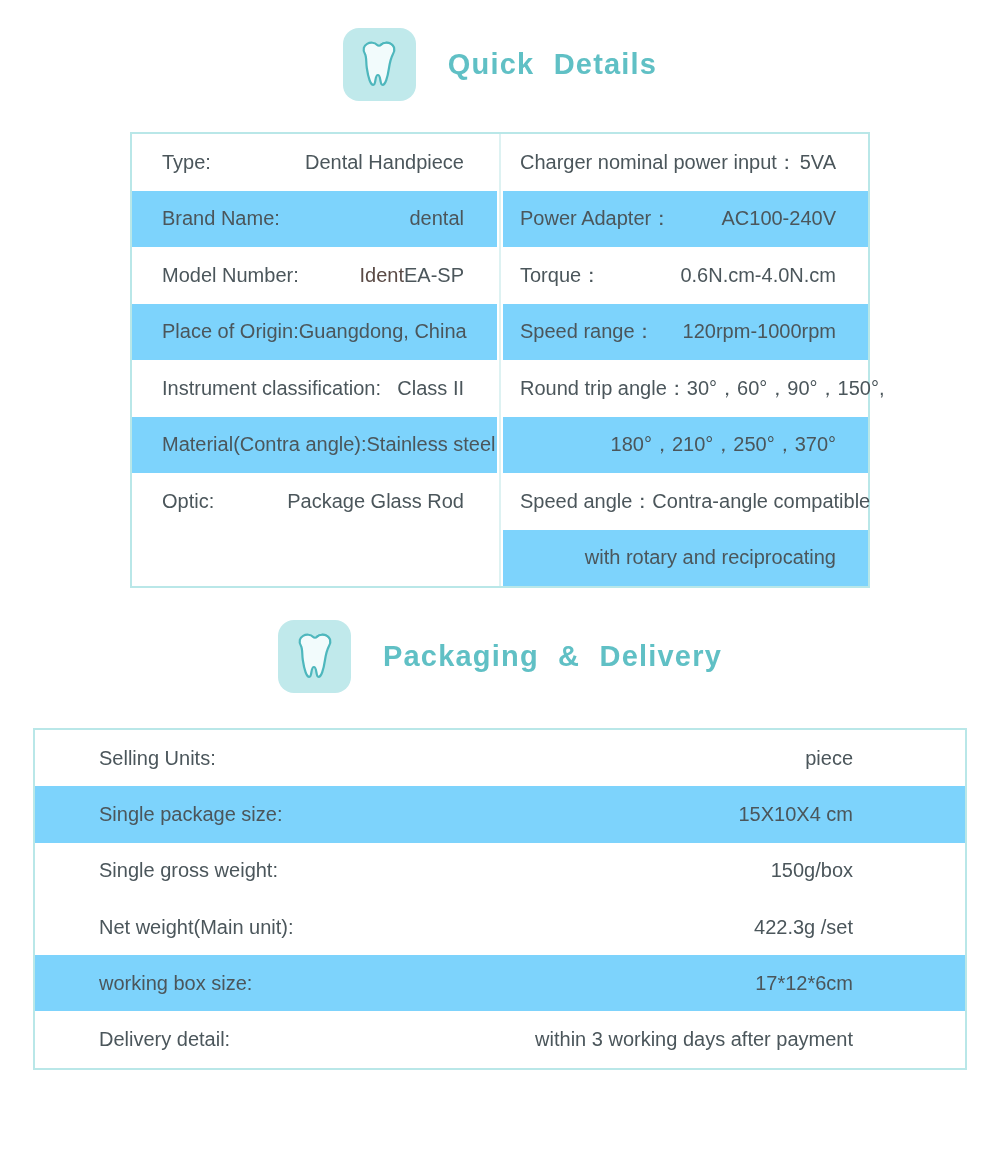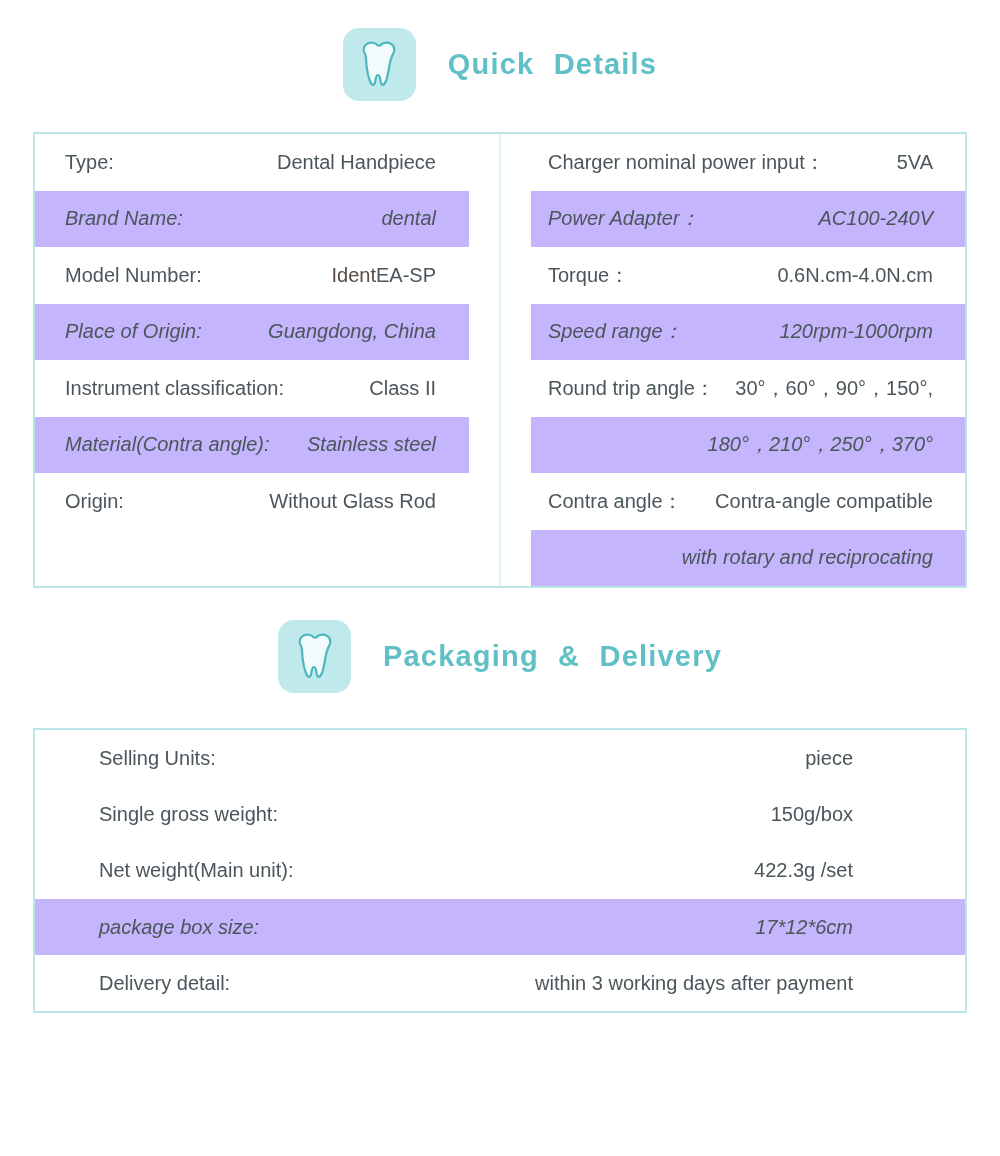--- a/index.html
+++ b/index.html
@@ -18,37 +18,37 @@
   .icon-box{
     width:73px;height:73px;border-radius:16px;background:#c0e9eb;
     display:flex;align-items:center;justify-content:center;flex:0 0 auto;
   }
   .section-title{
     font-size:29px;font-weight:bold;color:#60c0c5;
     letter-spacing:1.2px;word-spacing:10px;white-space:nowrap;
   }
   
   .qd-table{
-    width:934px;margin:31px auto 0;box-sizing:border-box;
-    border:2px solid #b9e7e8;display:flex;background:#ffffff;gap:28px;
+    width:740px;margin:31px auto 0;box-sizing:border-box;
+    border:2px solid #b9e7e8;display:flex;background:#ffffff;
   }
   .qd-col{flex:1 1 0;min-width:0;}
   .qd-divider{
     width:6px;flex:0 0 6px;background:#ffffff;position:relative;
   }
   .qd-divider::after{
     content:"";position:absolute;left:2px;top:0;bottom:0;width:2px;background:#ddf2f2;
   }
   .qd-row{
     height:56.5px;display:flex;align-items:center;
     font-size:20px;white-space:nowrap;
   }
   .qd-col.left .qd-row{padding:0 33px 0 30px;}
   .qd-col.right .qd-row{padding:0 32px 0 17px;}
-  .teal{background:#c4b5fd;font-style:italic;}
+  .teal{background:#7dd3fc;}
   .lbl{flex:0 0 auto;}
   .val{margin-left:auto;text-align:right;}
   .brand{color:#5a4a45;font-weight:normal;}
   
   .pk-table{
     width:934px;margin:35px auto 0;box-sizing:border-box;
     border:2px solid #b9e7e8;background:#ffffff;
   }
   .pk-row{
     height:56.3px;display:flex;align-items:center;
@@ -92,22 +92,22 @@
     </div>
     <div class="qd-row">
       <span class="lbl">Instrument classification:</span>
       <span class="val">Class II</span>
     </div>
     <div class="qd-row teal">
       <span class="lbl">Material(Contra angle):</span>
       <span class="val">Stainless steel</span>
     </div>
     <div class="qd-row">
-      <span class="lbl">Origin:</span>
-      <span class="val">Without Glass Rod</span>
+      <span class="lbl">Optic:</span>
+      <span class="val">Package Glass Rod</span>
     </div>
   </div>
 
   <div class="qd-divider"></div>
 
   <div class="qd-col right">
     <div class="qd-row">
       <span class="lbl">Charger nominal power input：</span>
       <span class="val">5VA</span>
     </div>
@@ -125,21 +125,21 @@
     </div>
     <div class="qd-row">
       <span class="lbl">Round trip angle：</span>
       <span class="val">30°，60°，90°，150°,</span>
     </div>
     <div class="qd-row teal">
       <span class="lbl"></span>
       <span class="val">180°，210°，250°，370°</span>
     </div>
     <div class="qd-row">
-      <span class="lbl">Contra angle：</span>
+      <span class="lbl">Speed angle：</span>
       <span class="val">Contra-angle compatible</span>
     </div>
     <div class="qd-row teal">
       <span class="lbl"></span>
       <span class="val">with rotary and reciprocating</span>
     </div>
   </div>
 </div>
 
 <div class="section-header second">
@@ -152,29 +152,33 @@
     </svg>
   </div>
   <div class="section-title">Packaging &amp; Delivery</div>
 </div>
 
 <div class="pk-table">
   <div class="pk-row">
     <span class="lbl">Selling Units:</span>
     <span class="val">piece</span>
   </div>
+  <div class="pk-row teal">
+    <span class="lbl">Single package size:</span>
+    <span class="val">15X10X4 cm</span>
+  </div>
   <div class="pk-row">
     <span class="lbl">Single gross weight:</span>
     <span class="val">150g/box</span>
   </div>
   <div class="pk-row">
     <span class="lbl">Net weight(Main unit):</span>
     <span class="val">422.3g /set</span>
   </div>
   <div class="pk-row teal">
-    <span class="lbl">package box size:</span>
+    <span class="lbl">working box size:</span>
     <span class="val">17*12*6cm</span>
   </div>
   <div class="pk-row">
     <span class="lbl">Delivery detail:</span>
     <span class="val">within 3 working days after payment</span>
   </div>
 </div>
 
 </body></html>

